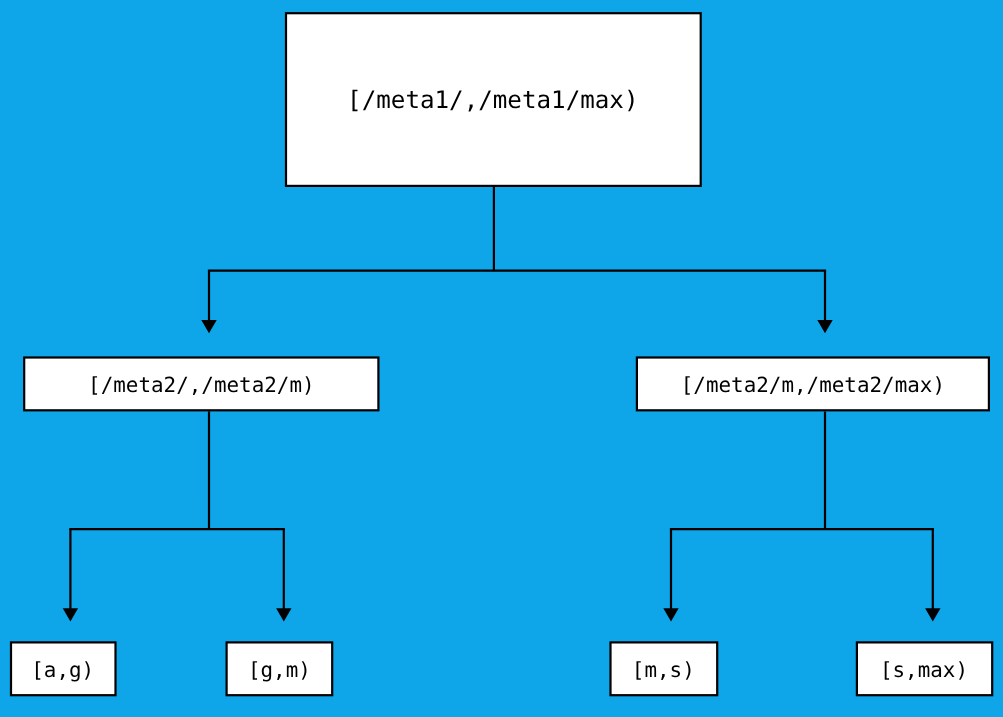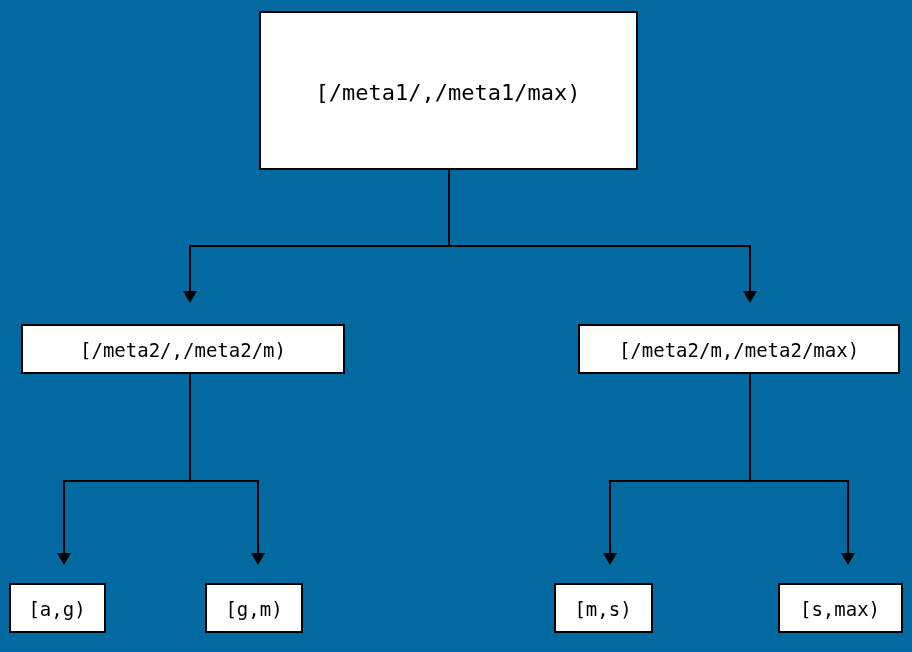--- a/index.html
+++ b/index.html
@@ -10,21 +10,21 @@
   body {
     width: 912px;
     height: 652px;
     font-family: "DejaVu Sans Mono", "Liberation Mono", monospace;
     overflow: hidden;
   }
   #diagram-root {
     position: relative;
     width: 912px;
     height: 652px;
-    background: #0369a1;
+    background: #0ea5e9;
   }
   svg.tree-canvas {
     position: absolute;
     top: 0;
     left: 0;
     width: 912px;
     height: 652px;
     display: block;
   }
   .node-box {

